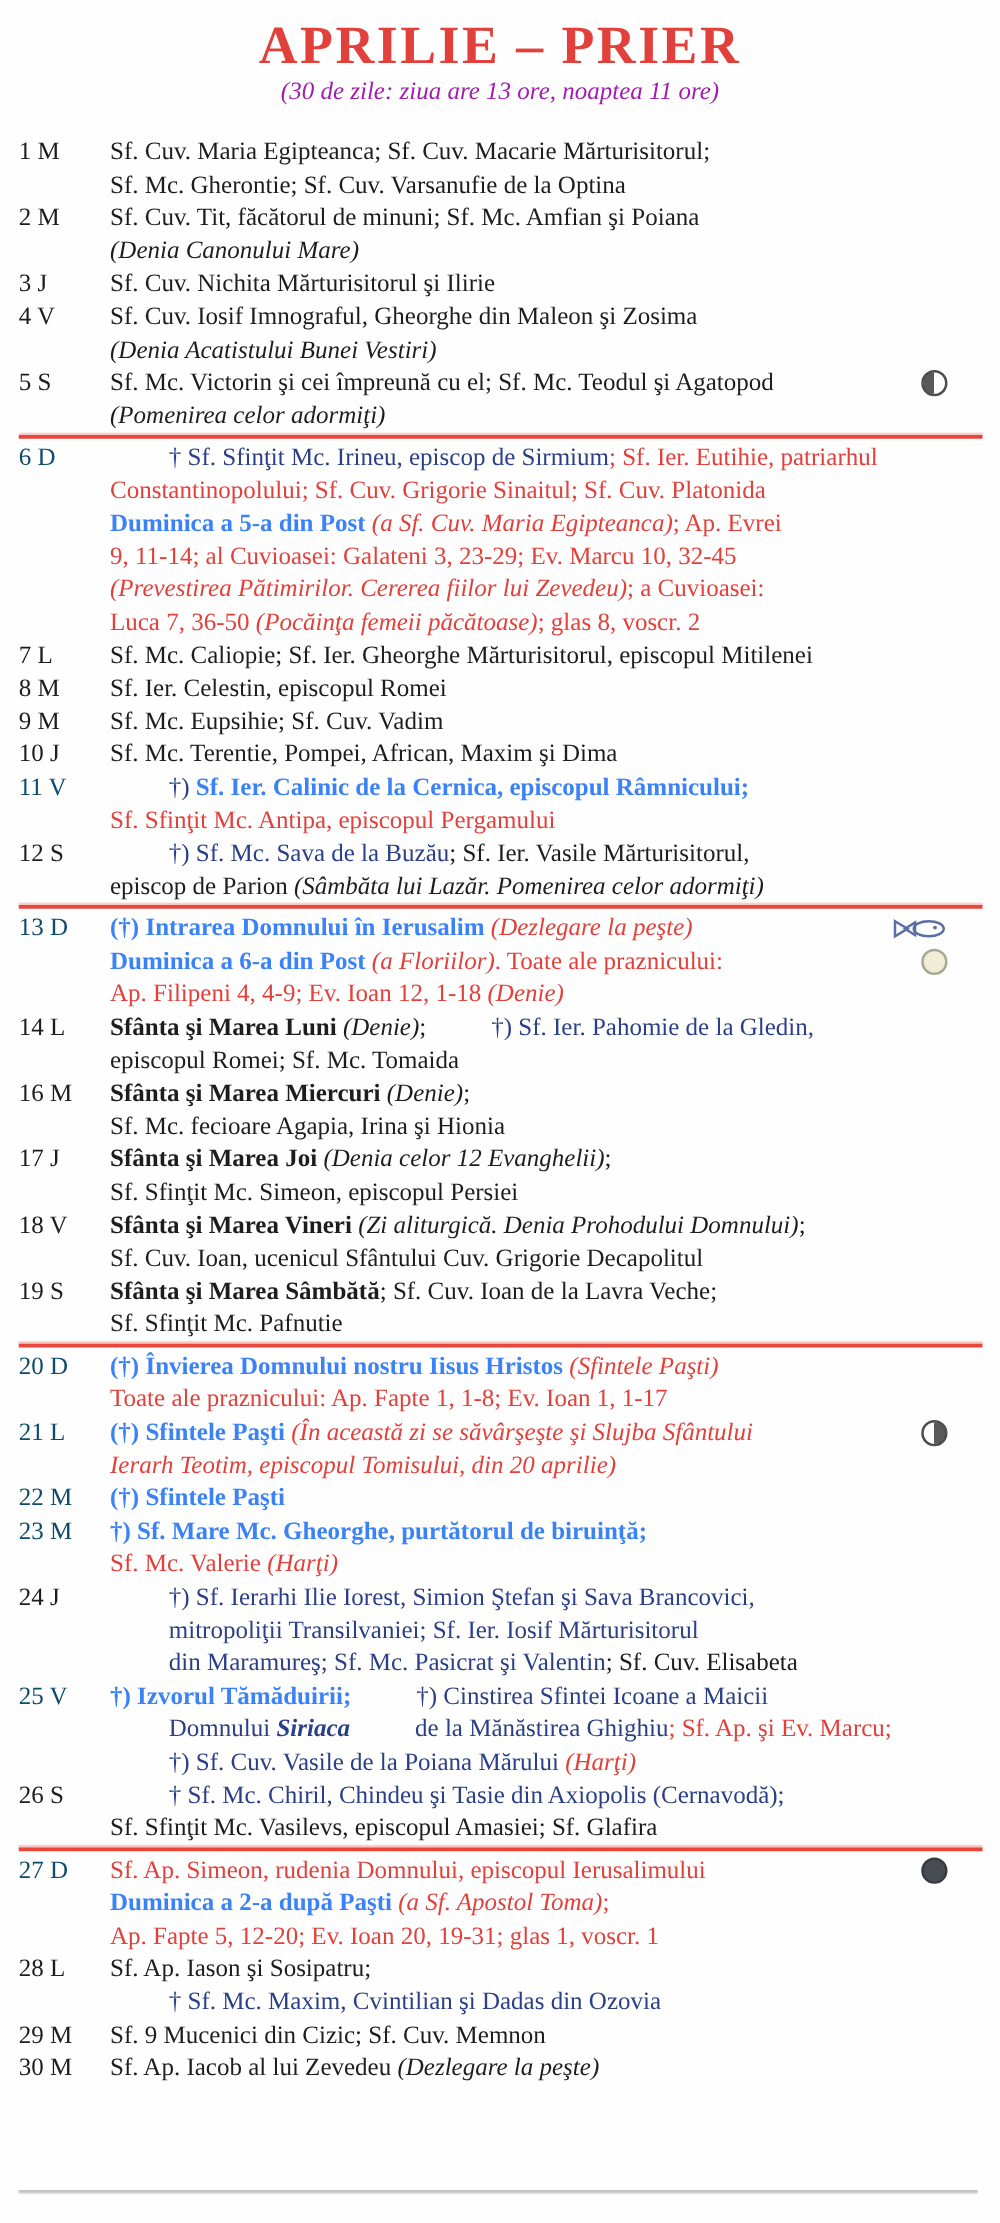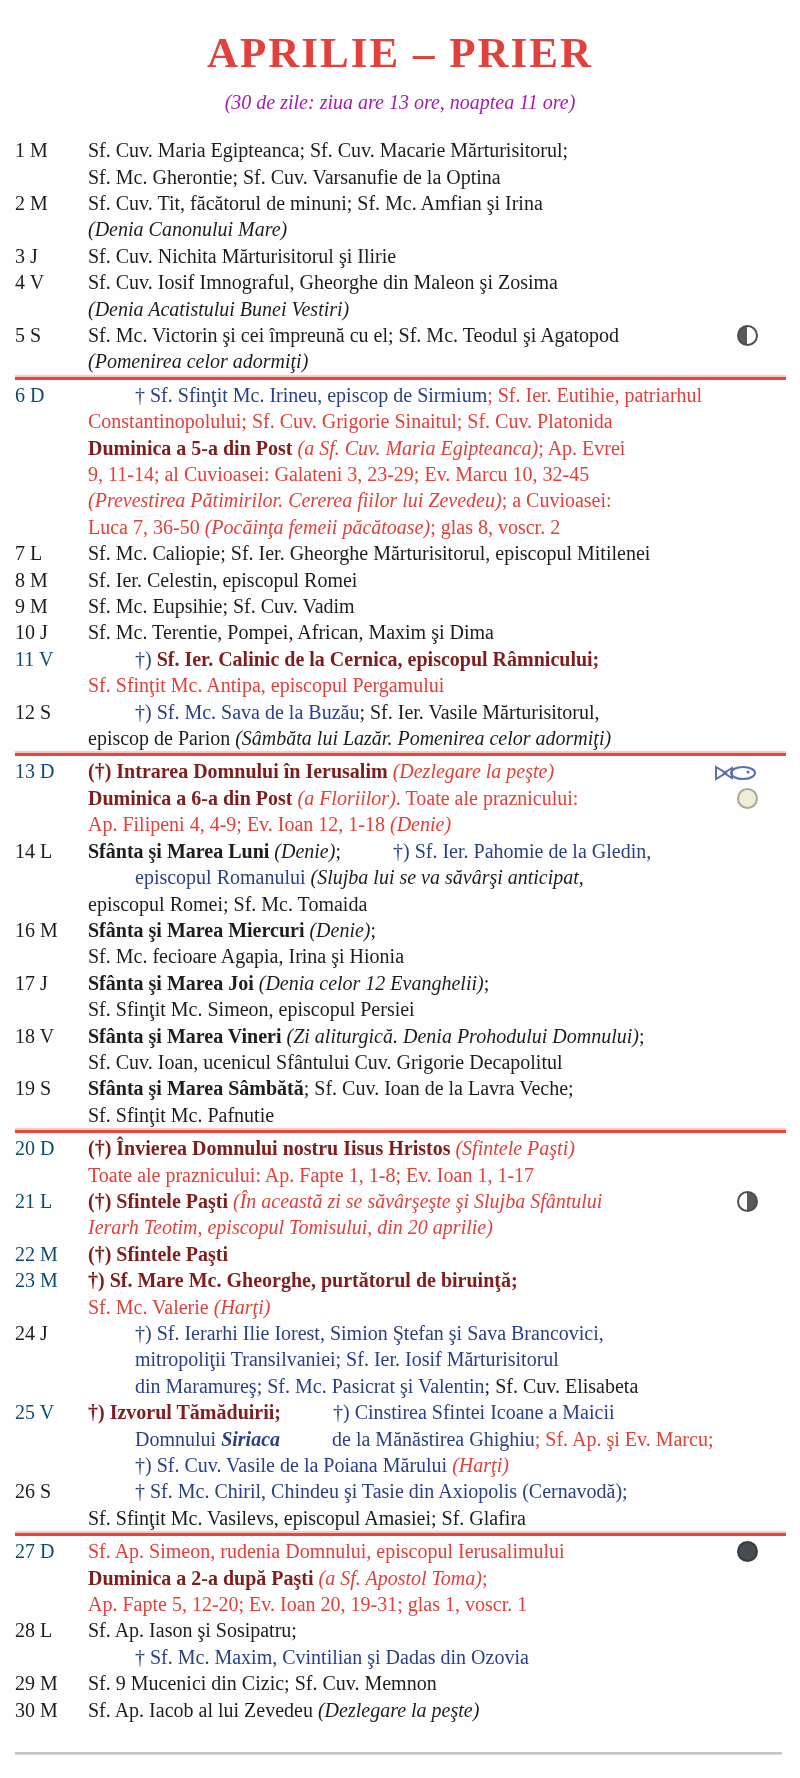--- a/index.html
+++ b/index.html
@@ -7,21 +7,21 @@
     position:relative;
     width:800px;height:1778px;
     background:#fefefe;
     font-family:"Liberation Serif", serif;
     overflow:hidden;
     box-sizing:border-box;
   }
   .header{text-align:center;padding-top:14px;}
   .title{
     font-size:43px;font-weight:bold;letter-spacing:2px;
-    color:#e2403a;margin:16px;line-height:1.05;
+    color:#e2403a;margin:0;line-height:1.05;
   }
   .subtitle{
     font-size:20px;font-style:italic;color:#a21caf;
     margin-top:3px;
   }
   .days{
     margin-top:23px;
     padding:0 12px 0 15px;
   }
   .day-row{display:flex;}
@@ -29,21 +29,21 @@
     flex:none;width:73px;
     font-size:20px;line-height:26.4px;color:#1d1d1d;
   }
   .day-label.red{color:#0c4a6e;}
   .day-content{flex:1;font-size:20px;}
   .line{line-height:26.4px;position:relative;}
   .s-bk{color:#1d1d1d;}
   .s-bki{color:#1d1d1d;font-style:italic;text-align:center;}
   .s-bkb{color:#1d1d1d;font-weight:bold;}
   .s-rd{color:#e2403a;}
-  .s-rdb{color:#7f1d1d;font-weight:bold;}
+  .s-rdb{color:#3b82f6;font-weight:bold;}
   .s-rdi{color:#e2403a;font-style:italic;}
   .s-nb{color:#2a3f87;font-weight:normal;margin-left:47px;}
   .s-nbi{color:#2a3f87;font-weight:bold;font-style:italic;}
   .sep{
     height:3px;background:#e8453c;
     margin:2px 2px 2px 0;
     box-shadow:0 -2px 1px rgba(240,130,120,0.45);
   }
   .line-icon{
     position:absolute;right:30px;top:3px;
@@ -85,21 +85,21 @@
       <div class="day-row">
         <div class="day-label">1 M</div>
         <div class="day-content">
           <div class="line"><span class="s-bk">Sf. Cuv. Maria Egipteanca; Sf. Cuv. Macarie Mărturisitorul;</span></div>
           <div class="line"><span class="s-bk">Sf. Mc. Gherontie; Sf. Cuv. Varsanufie de la Optina</span></div>
         </div>
       </div>
       <div class="day-row">
         <div class="day-label">2 M</div>
         <div class="day-content">
-          <div class="line"><span class="s-bk">Sf. Cuv. Tit, făcătorul de minuni; Sf. Mc. Amfian şi Irina</span></div>
+          <div class="line"><span class="s-bk">Sf. Cuv. Tit, făcătorul de minuni; Sf. Mc. Amfian şi Poiana</span></div>
           <div class="line"><span class="s-bki">(Denia Canonului Mare)</span></div>
         </div>
       </div>
       <div class="day-row">
         <div class="day-label">3 J</div>
         <div class="day-content">
           <div class="line"><span class="s-bk">Sf. Cuv. Nichita Mărturisitorul şi Ilirie</span></div>
         </div>
       </div>
       <div class="day-row">
@@ -179,21 +179,20 @@
                 </g>
               </svg></span></div>
           <div class="line"><span class="s-rdb">Duminica a 6-a din Post </span><span class="s-rdi">(a Floriilor)</span><span class="s-rd">. Toate ale praznicului:</span><span class="line-icon icon-moon-pale"></span></div>
           <div class="line"><span class="s-rd">Ap. Filipeni 4, 4-9; Ev. Ioan 12, 1-18 </span><span class="s-rdi">(Denie)</span></div>
         </div>
       </div>
       <div class="day-row">
         <div class="day-label">14 L</div>
         <div class="day-content">
           <div class="line"><span class="s-bkb">Sfânta şi Marea Luni </span><span class="s-bki">(Denie)</span><span class="s-bk">; </span><span class="s-nb">†) Sf. Ier. Pahomie de la Gledin,</span></div>
-          <div class="line"><span class="s-nb">episcopul Romanului </span><span class="s-bki">(Slujba lui se va săvârşi anticipat,</span></div>
           <div class="line"><span class="s-bk">episcopul Romei; Sf. Mc. Tomaida</span></div>
         </div>
       </div>
       <div class="day-row">
         <div class="day-label">16 M</div>
         <div class="day-content">
           <div class="line"><span class="s-bkb">Sfânta şi Marea Miercuri </span><span class="s-bki">(Denie)</span><span class="s-bk">;</span></div>
           <div class="line"><span class="s-bk">Sf. Mc. fecioare Agapia, Irina şi Hionia</span></div>
         </div>
       </div>

